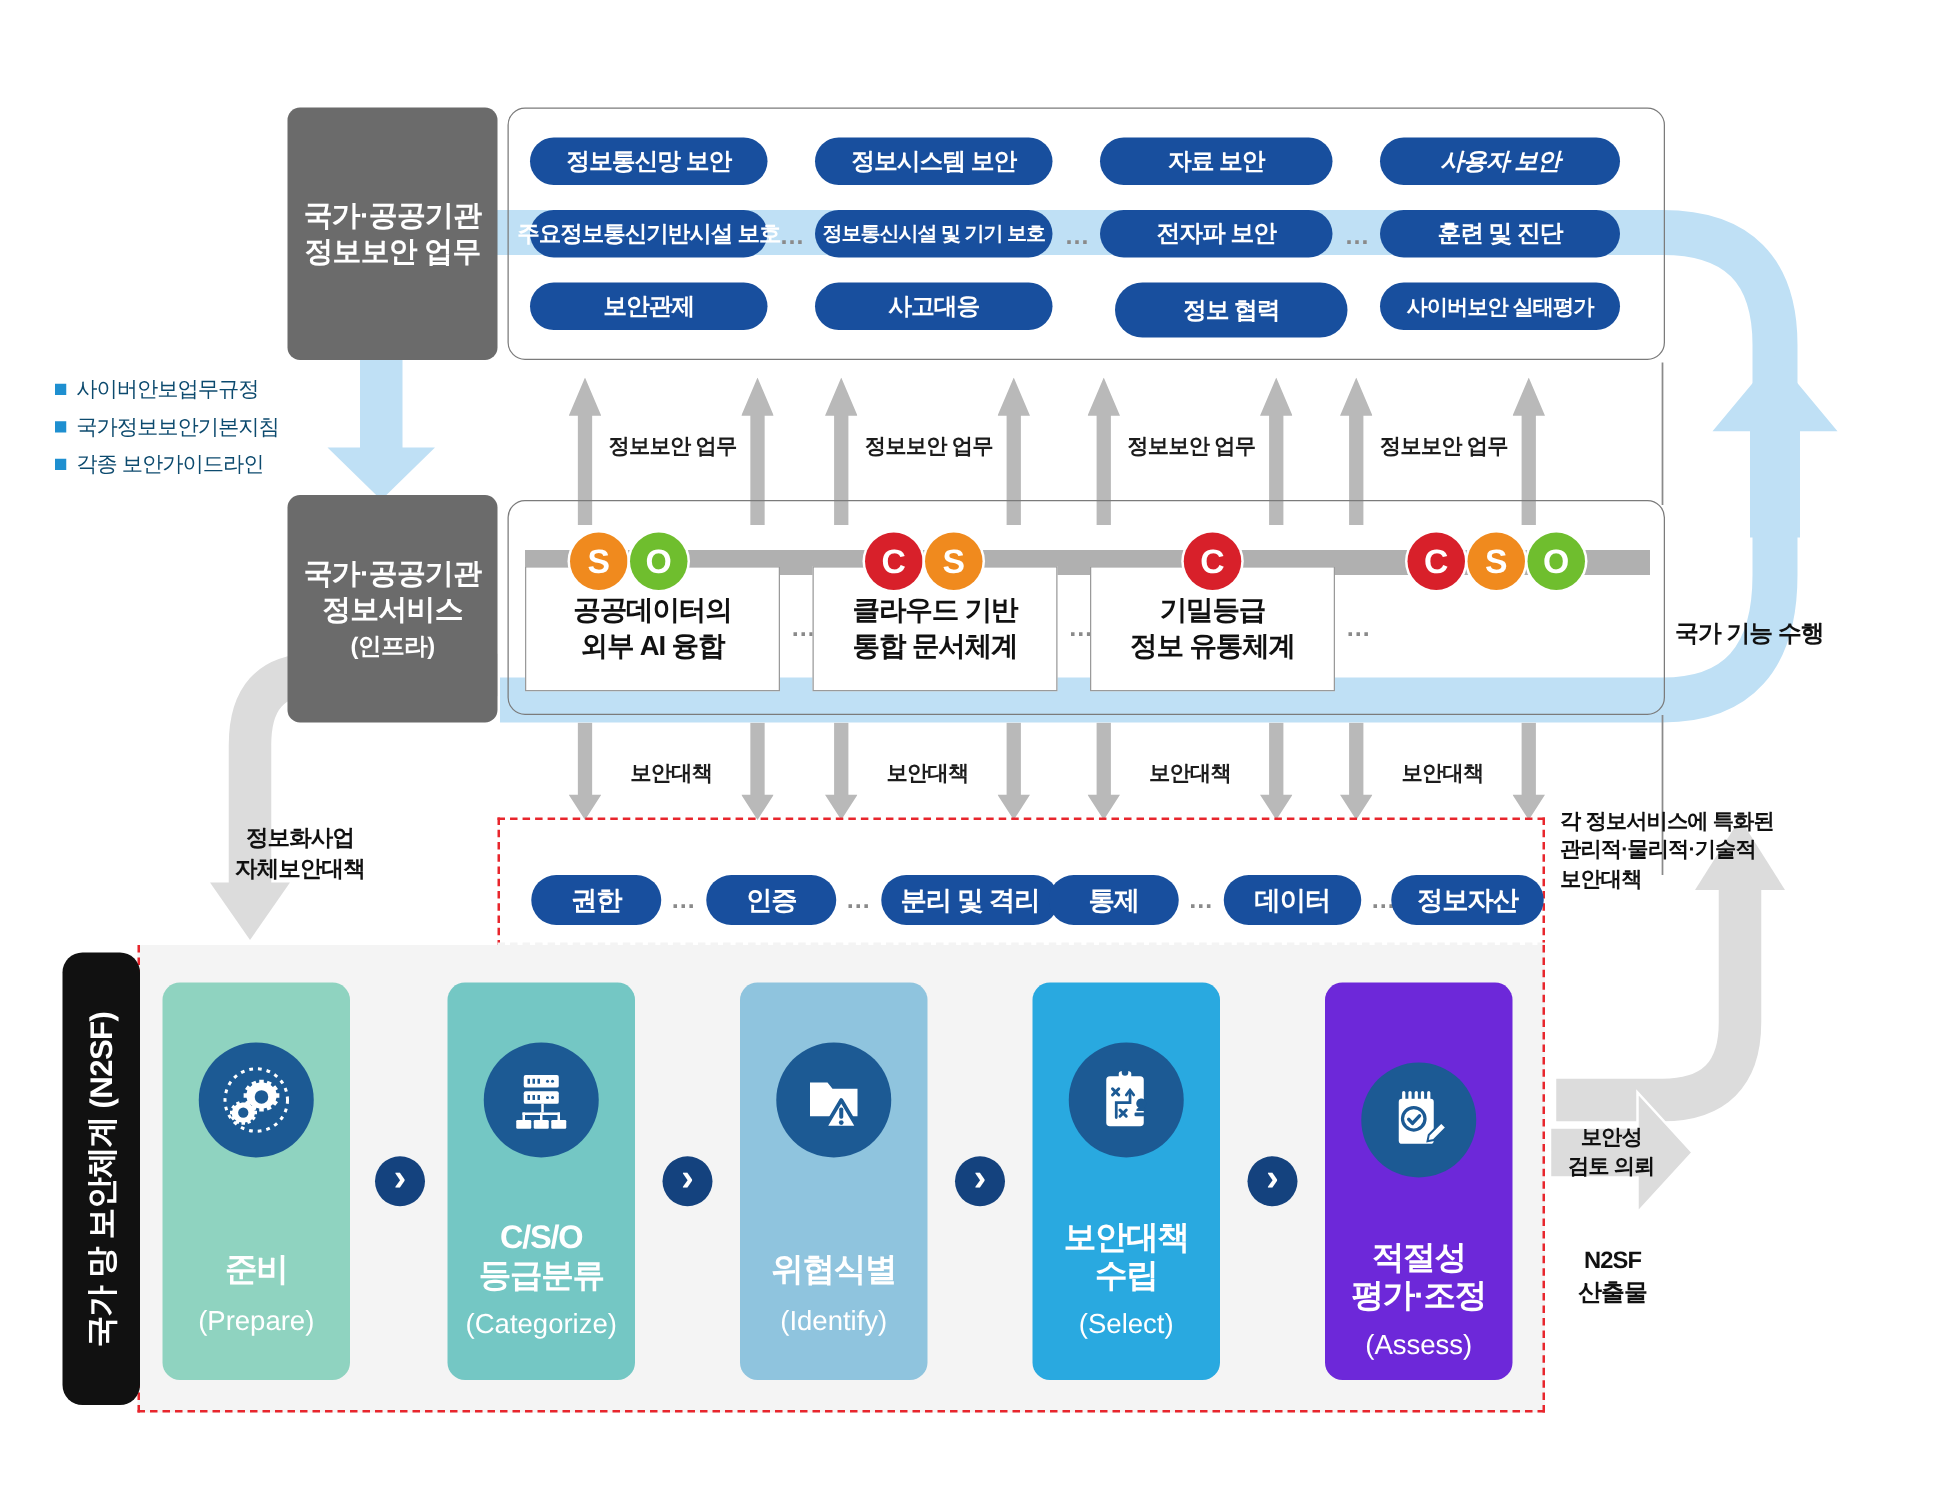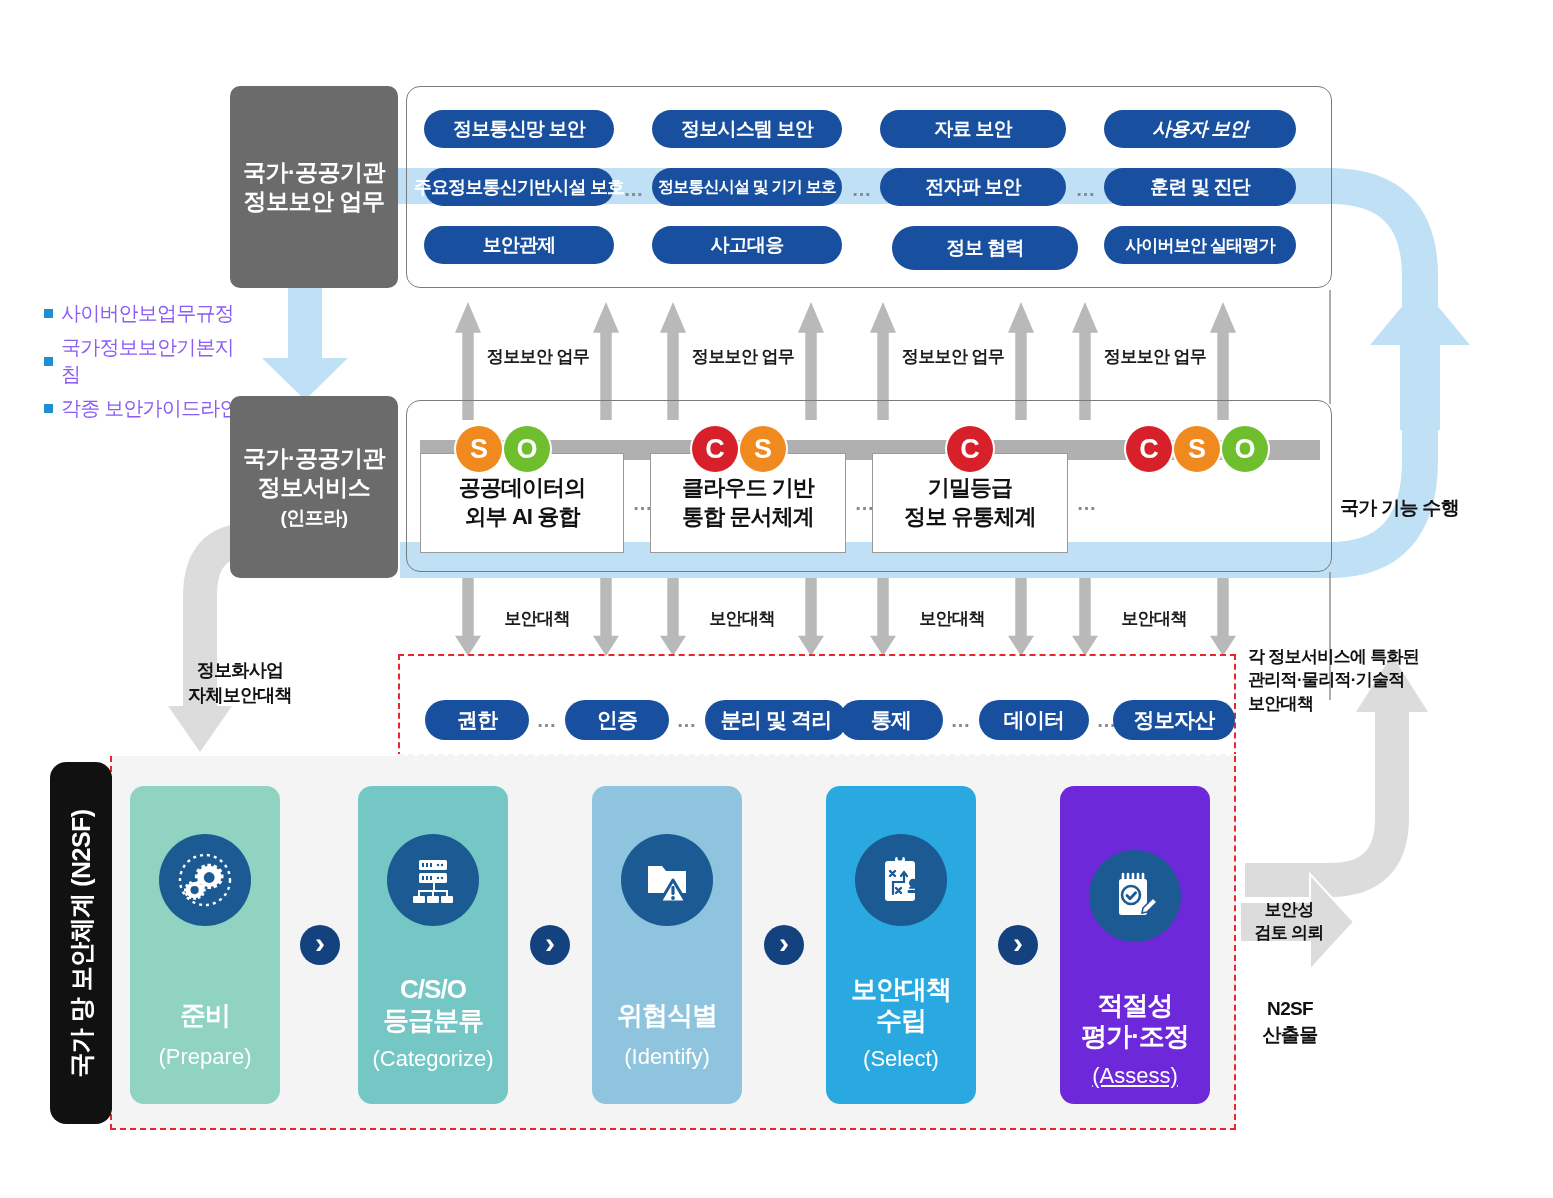--- a/index.html
+++ b/index.html
@@ -56,21 +56,21 @@
   .badge{
     border-radius:50%;color:#fff;font-weight:bold;
     display:flex;align-items:center;justify-content:center;
     font-family:"Liberation Sans",sans-serif;
     box-shadow:0 0 0 2px #fff;
   }
 
   
   .legend-row{display:flex;align-items:center;margin-bottom:7px;}
   .legend-sq{width:9px;height:9px;background:#1e8fd0;margin-right:8px;flex:none;}
-  .legend-tx{font-size:20px;color:#8b5cf6;font-weight:500;letter-spacing:-0.8px;}
+  .legend-tx{font-size:17px;color:#0c4a6e;font-weight:500;letter-spacing:-0.8px;}
 
   
   .vtab{
     background:#111;color:#fff;border-radius:16px;
     display:flex;align-items:center;justify-content:center;
   }
   .vtab span{
     transform:rotate(-90deg);white-space:nowrap;
     font-weight:bold;font-size:25px;letter-spacing:-0.5px;
   }
@@ -402,21 +402,21 @@
         </g>
         <circle cx="24" cy="27" r="9" fill="none" stroke="#1c5a94" stroke-width="2.6"></circle>
         <path d="M20 27.5l3 3.2 5.6-6" fill="none" stroke="#1c5a94" stroke-width="2.8" stroke-linecap="round" stroke-linejoin="round"></path>
         <g fill="#ffffff" stroke="#1c5a94" stroke-width="1.6">
           <path d="M36 40l10-10 4 4-10 10-5 1z"></path>
         </g>
       </svg>
     </div>
     <div class="ko" style="font-size:26px;margin-top:48px;">적절성</div>
     <div class="ko" style="font-size:26px;">평가·조정</div>
-    <div class="en" style="font-size:22px;margin-top:12px;text-decoration:underline;">(Assess)</div>
+    <div class="en" style="font-size:22px;margin-top:12px;">(Assess)</div>
   </div>
 
   <svg class="abs" style="left:1238px;top:860px;" width="120" height="130">
     <polygon points="2,42 72,42 72,14 116,62 72,110 72,82 2,82" fill="#dcdcdc" stroke="#ffffff" stroke-width="2"></polygon>
   </svg>
   <div class="abs note" style="left:1244px;top:898px;width:90px;font-size:17px;text-align:center;">
     <div>보안성</div>
     <div>검토 의뢰</div>
   </div>
   <div class="abs note" style="left:1244px;top:996px;width:92px;font-size:19px;text-align:center;">

